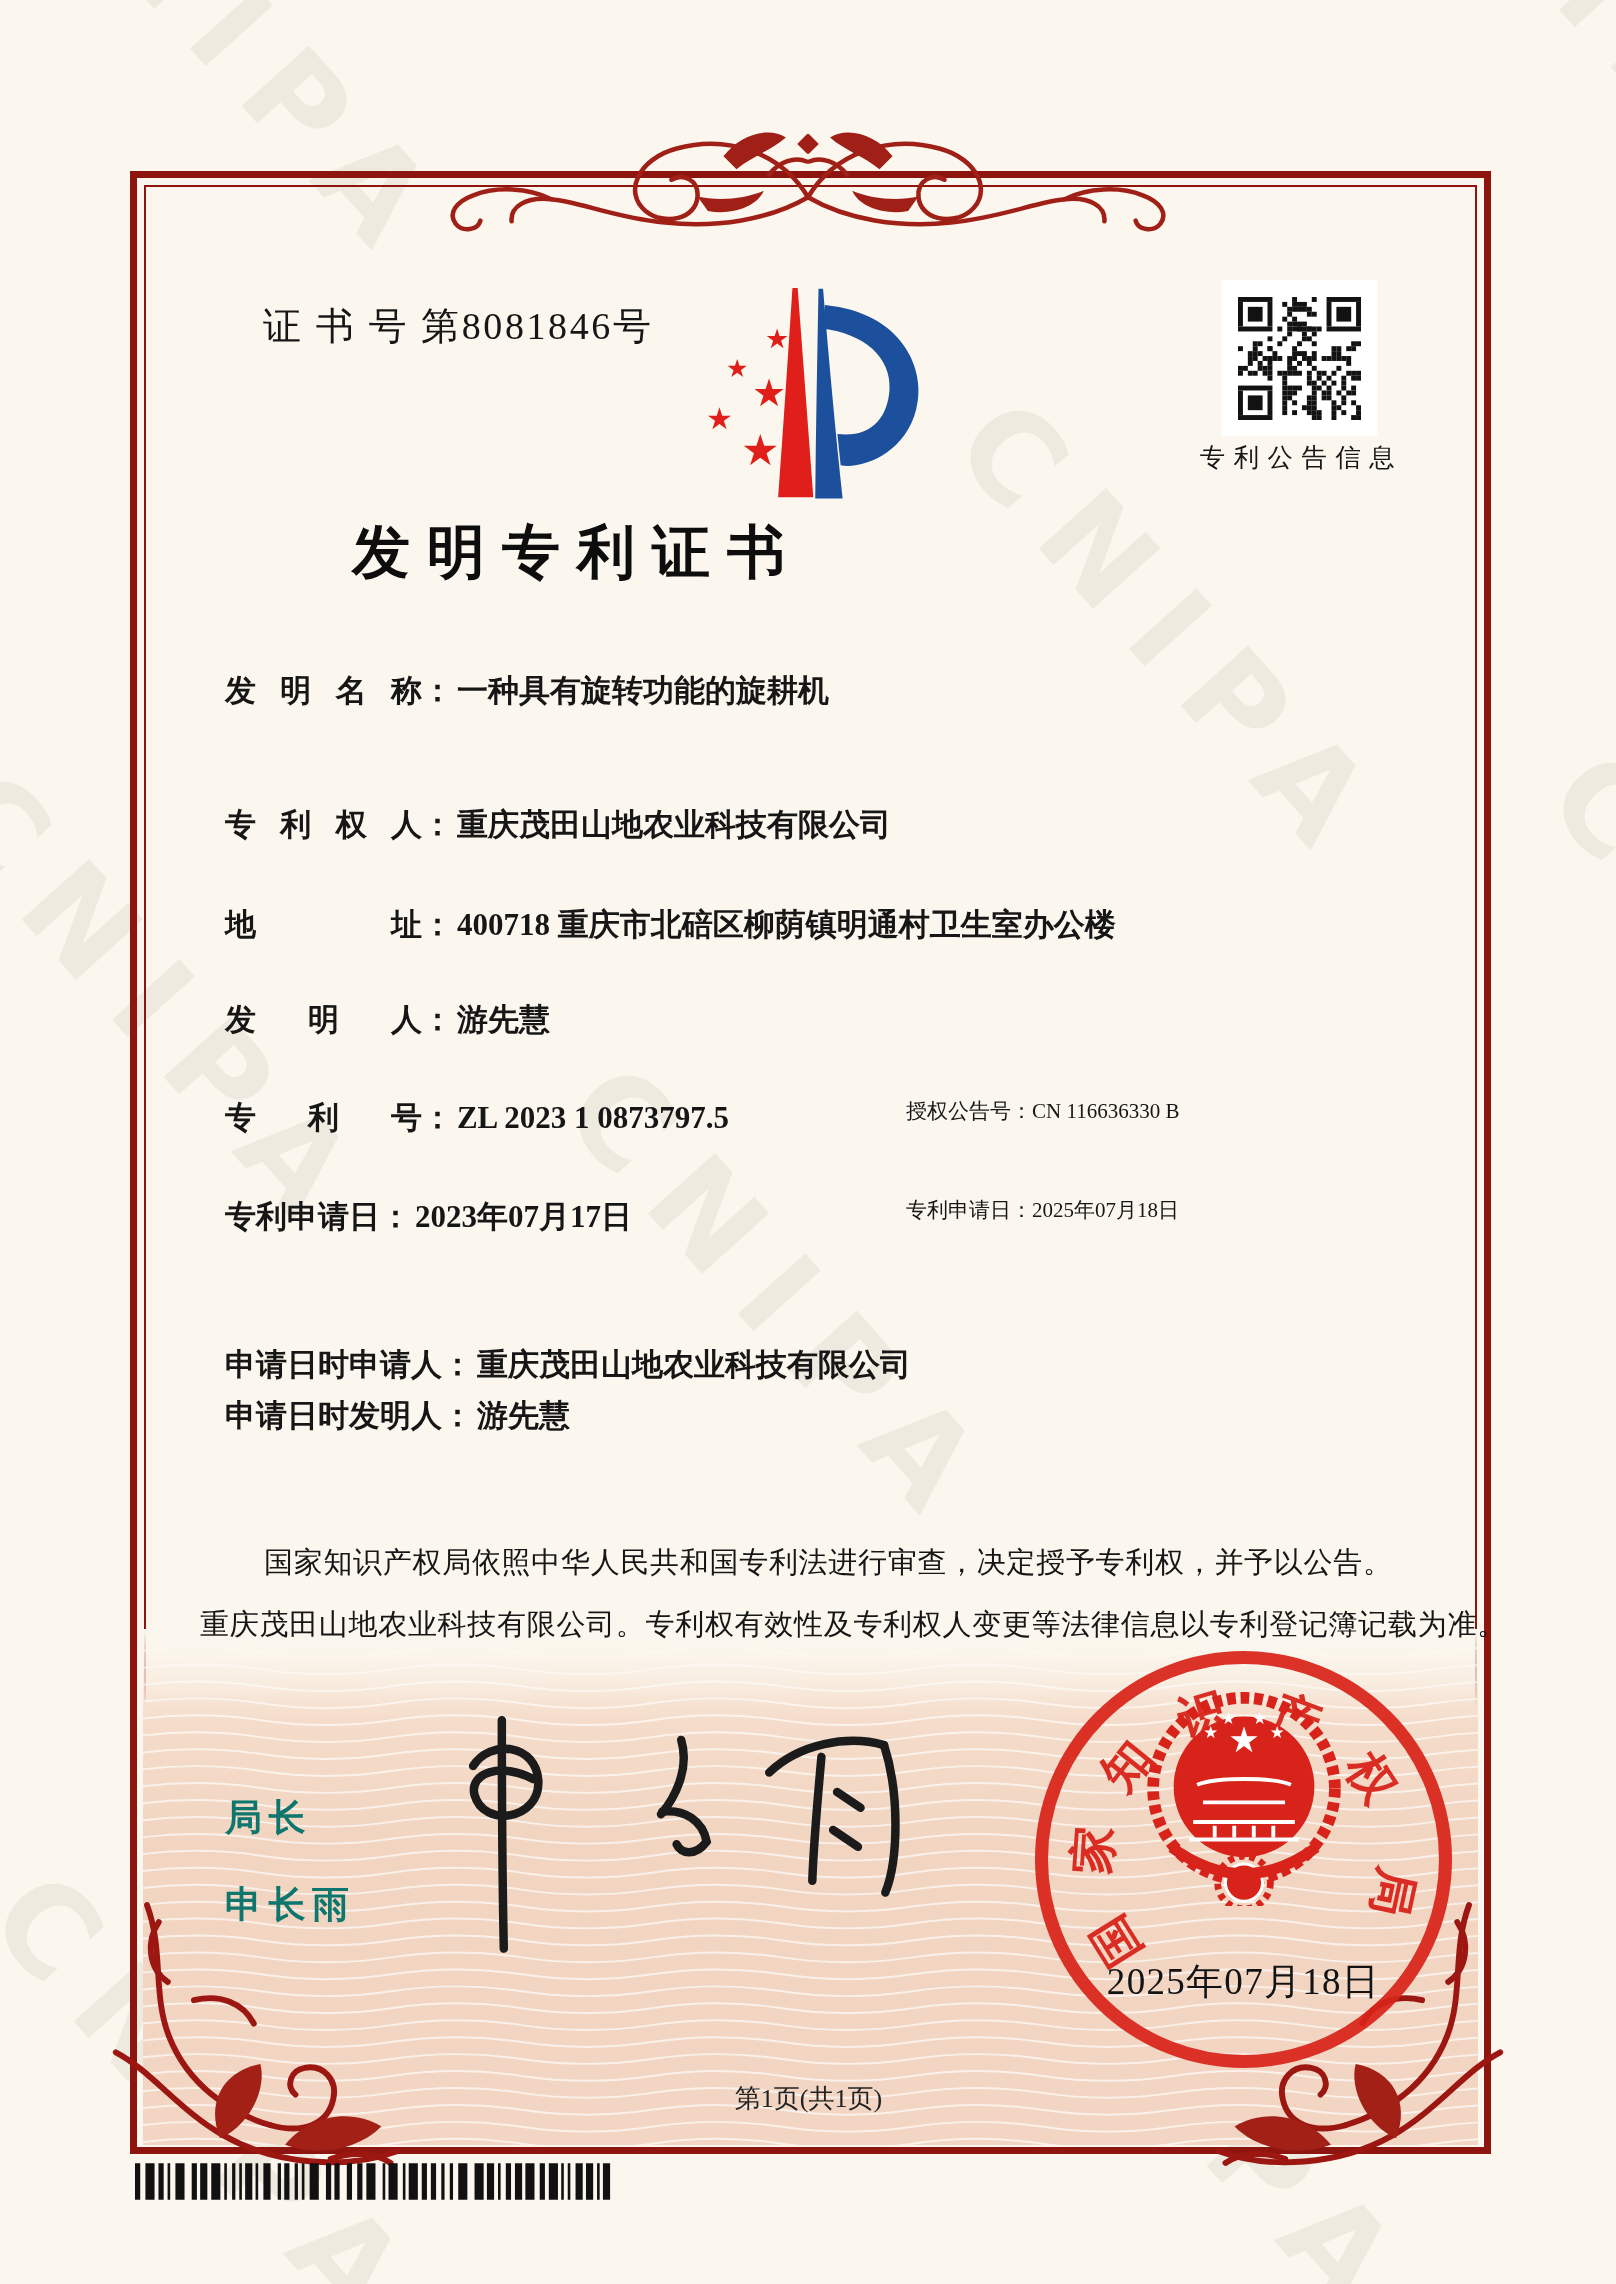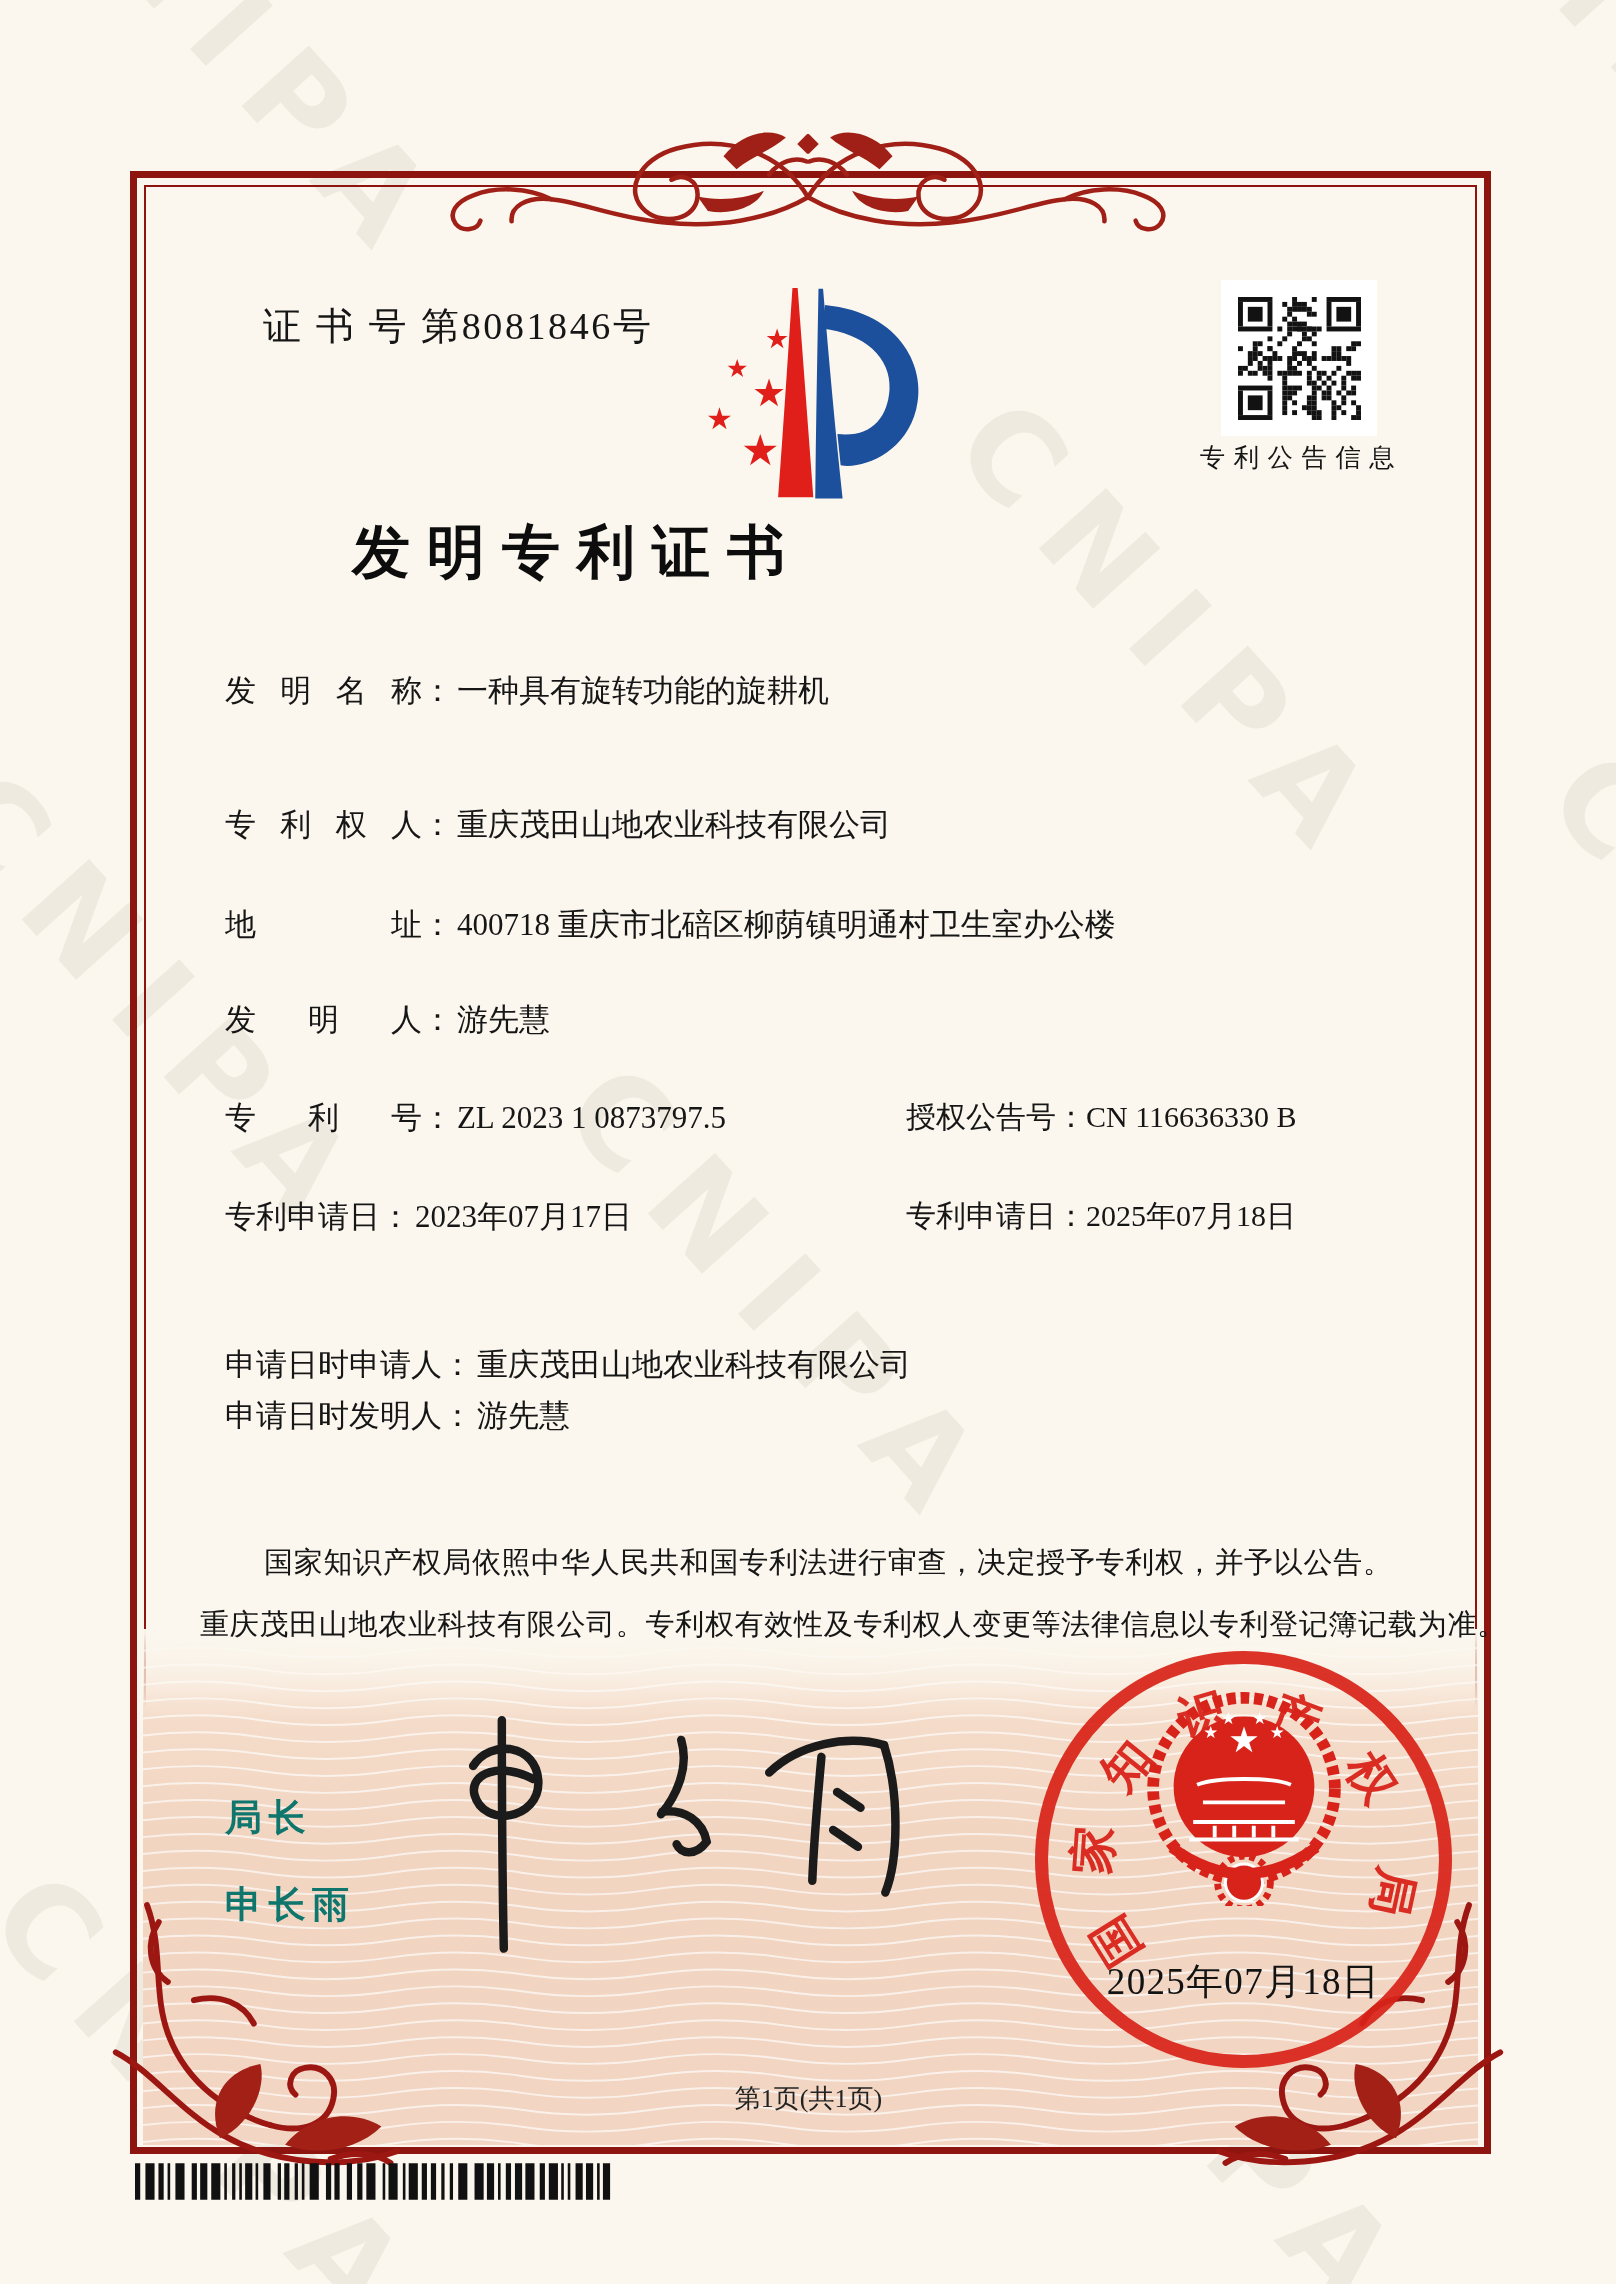--- a/index.html
+++ b/index.html
@@ -56,26 +56,26 @@
   .logo .star{position:absolute;color:#e01f1a;line-height:1;font-family:"DejaVu Sans",sans-serif;}
   .qrbox{
     position:absolute;left:1221px;top:280px;width:156px;height:156px;background:#ffffff;
   }
   .qrbox svg{position:absolute;left:17px;top:17px;}
   .qrcaption{
     position:absolute;left:1194px;top:441px;width:215px;
     text-align:center;font-size:25.4px;letter-spacing:8.5px;color:#161616;white-space:nowrap;
   }
   
-  .row{position:absolute;left:225px;font-size:31px;white-space:nowrap;color:#161616;}
+  .row{position:absolute;left:225px;font-size:31px;white-space:nowrap;color:#161616;font-weight:bold;}
   .row .lbl{display:inline-block;vertical-align:top;}
   .row .lbl.j{width:197px;text-align:justify;text-align-last:justify;}
   .row .colon{display:inline-block;}
   .row .val{display:inline-block;margin-left:3.9px;}
-  .rowR{position:absolute;left:906px;font-size:30px;white-space:nowrap;color:#161616;}
+  .rowR{position:absolute;left:906px;font-size:21px;white-space:nowrap;color:#161616;}
   
   .para{position:absolute;font-size:29px;color:#161616;white-space:nowrap;letter-spacing:0.7px;}
   
   .signer{
     position:absolute;left:225px;
     font-family:"Liberation Sans","DejaVu Sans",sans-serif;
     font-weight:bold;font-size:37px;color:#0f766e;letter-spacing:6.5px;
   }
   .signature{position:absolute;left:404px;top:1689px;}
   

